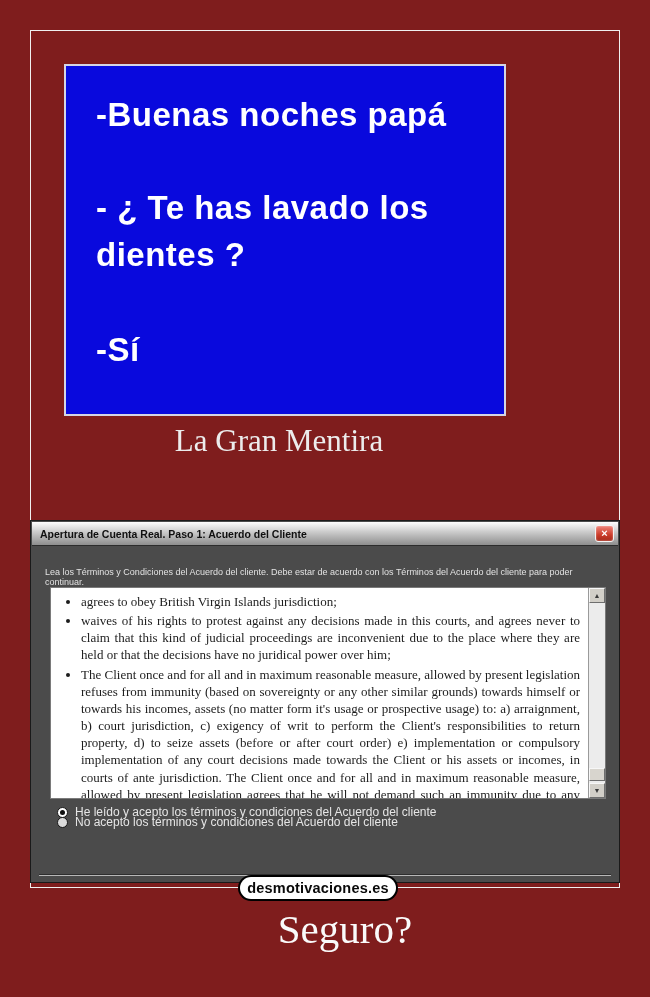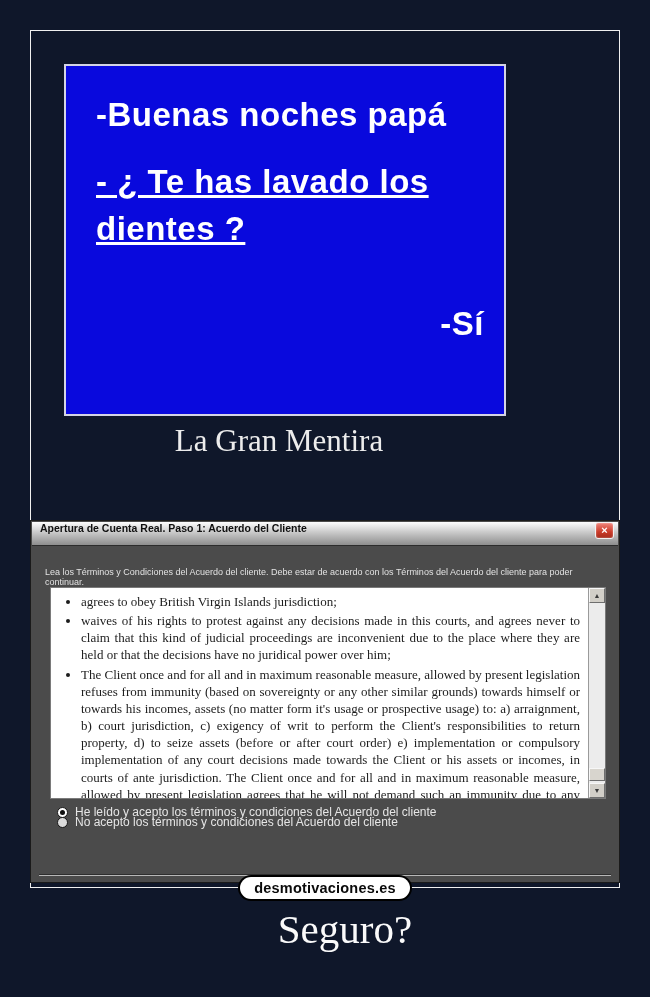--- a/index.html
+++ b/index.html
@@ -1,53 +1,53 @@
 <!DOCTYPE html>
 <html style="--joke-blue: #0909dd; --dialog-bg: #4b4b4b; --close-red: #c0392b; --frame-white: #f0f0f0;"><head>
 <meta charset="utf-8">
 <style>
   html,body { margin:0; padding:0; background:#000; }
   .page {
-    position:relative; width:650px; height:997px; background:#0f172a;
+    position:relative; width:650px; height:997px; background:#7f1d1d;
     font-family:"Liberation Sans", sans-serif; overflow:hidden;
   }
   .frame {
     position:absolute; left:30px; top:30px; width:588px; height:856px;
     border:1px solid var(--frame-white,#f0f0f0);
   }
   
   .joke-panel {
     position:absolute; left:64px; top:64px; width:442px; height:352px;
     background:var(--joke-blue,#0909dd);
     border:2px solid #d4d4e4; box-sizing:border-box;
     color:#fff; font-weight:bold; font-size:33px; line-height:1.42;
     padding:26px 20px 0 30px;
   }
   .joke-line { letter-spacing:0.5px; }
-  .l2 { margin-top:20px;text-decoration:underline; }
-  .l3 { margin-top:48px;text-align:right; }
+  .l2 { margin-top:46px; }
+  .l3 { margin-top:48px; }
   .poster-title {
     position:absolute; left:56px; top:423px; width:446px; text-align:center;
     color:#ececec; font-family:"Liberation Serif", serif; font-size:31px;
   }
   .watermark {
     position:absolute; left:30px; top:501px; width:520px; text-align:center;
     color:#8d8d8d; font-size:10px; font-weight:bold; letter-spacing:0.3px;
   }
   
   .dialog {
     position:absolute; left:30px; top:520px; width:590px; height:363px;
     background:var(--dialog-bg,#4b4b4b); box-sizing:border-box;
     border:1px solid #1a1a1a;
   }
   .titlebar {
     position:absolute; left:1px; top:1px; right:1px; height:24px;
     background:linear-gradient(#fdfdfd,#c9c9c9 45%,#8e8e8e);
     border-bottom:1px solid #2c2c2c;
-    display:flex; align-items:flex-start; padding:0 4px 0 8px; box-sizing:border-box;
+    display:flex; align-items:center; padding:0 4px 0 8px; box-sizing:border-box;
   }
   .title-text {
     font-size:10.5px; font-weight:bold; color:#101010; flex:1;
     white-space:nowrap; overflow:hidden;
   }
   .close-btn {
     width:19px; height:17px; flex:0 0 auto;
     background:linear-gradient(#ef8378,#ca3a28 60%,#a52a1a);
     border:1px solid #f3f3f3; border-radius:3px; box-sizing:border-box;
     color:#fff; font-size:11px; font-weight:bold;
@@ -96,21 +96,21 @@
     content:""; position:absolute; left:2px; top:2px; width:5px; height:5px;
     border-radius:50%; background:#101010;
   }
   .radio-label { font-size:12px; color:#e6e6e6; }
   .separator {
     position:absolute; left:8px; right:8px; top:353px; height:2px;
     background:#b8b8b8; border-top:1px solid #2e2e2e; box-sizing:border-box;
   }
   
   .badge {
-    position:absolute; left:240px; top:877px; width:170px; height:22px; z-index:5;
+    position:absolute; left:240px; top:877px; width:156px; height:22px; z-index:5;
     background:#fff; border-radius:12px; box-shadow:0 0 0 2px #000;
     display:flex; align-items:center; justify-content:center;
     color:#0a0a0a; font-weight:bold; font-size:14.5px; letter-spacing:0.2px;
   }
   .bottom-caption {
     position:absolute; left:0; top:905px; width:650px; text-align:center;
     font-family:"Liberation Serif", serif; font-size:41px; color:#fafafa;padding-left:20px;
   }
 </style>
 </head>

